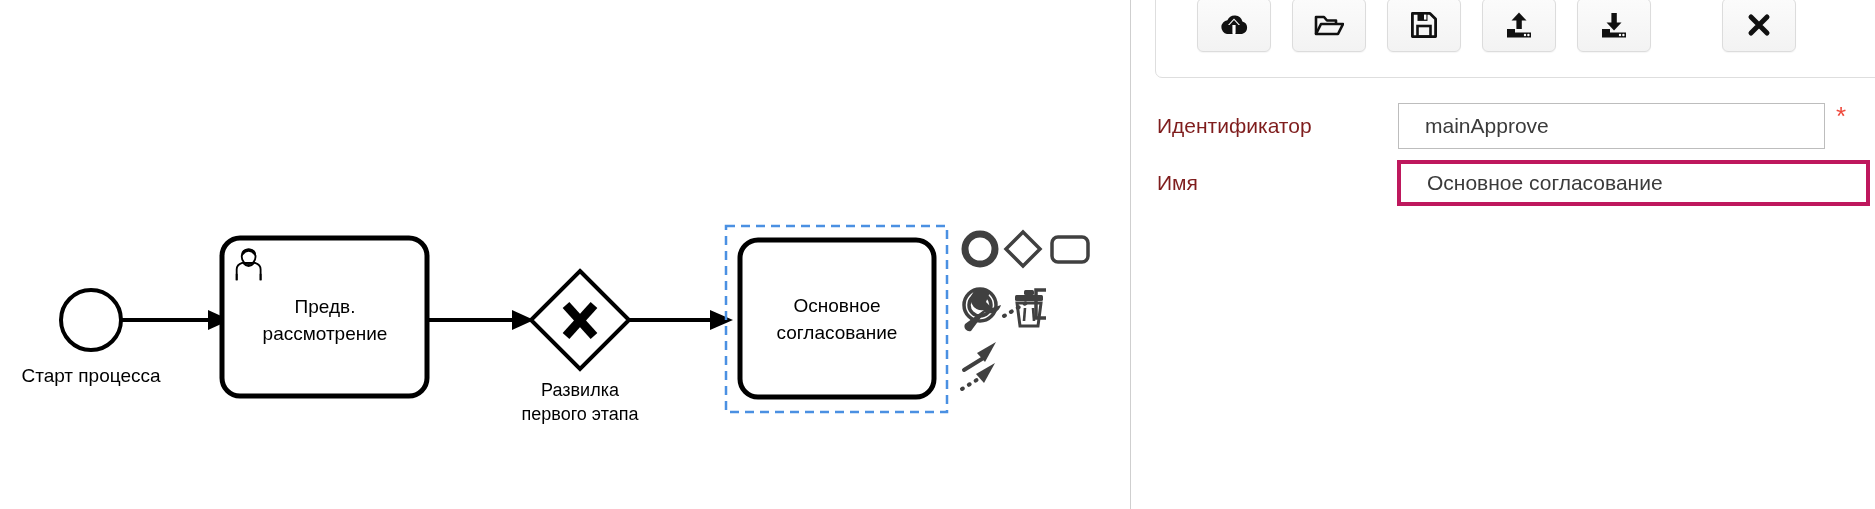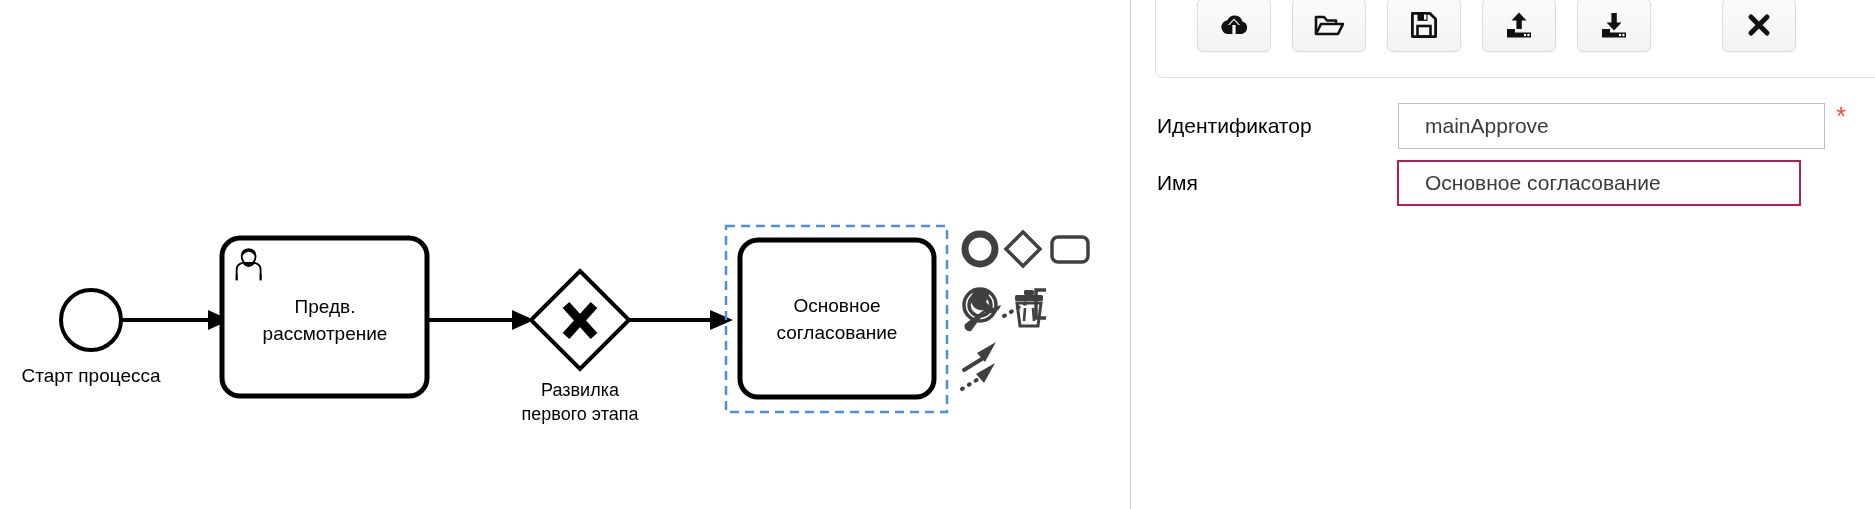--- a/index.html
+++ b/index.html
@@ -103,21 +103,21 @@
   }
   #row-id  { top: 103px; }
   #row-name{ top: 160px; }
 
   .field-label {
     position: absolute;
     left: 21px;
     top: 50%;
     transform: translateY(-50%);
     font-size: 21px;
-    color: #000000;
+    color: #7f1d1d;
     white-space: nowrap;
     font-family: "Liberation Sans", sans-serif;
   }
   .field-input {
     position: absolute;
     left: 262px;
     top: 0;
     width: 427px;
     height: 46px;
     box-sizing: border-box;
@@ -126,22 +126,22 @@
     color: #3b3b3b;
     padding: 0 26px;
     background: #ffffff;
     outline: none;
   }
   .field-input.plain {
     border: 1px solid #bdbdbd;
   }
   .field-input.focused {
     left: 261px;
-    width: 404px;
-    border: 2px solid #be185d;
+    width: 473px;
+    border: 4px solid #be185d;
   }
   .req-star {
     position: absolute;
     left: 700px;
     top: 2px;
     color: #ef4a3d;
     font-size: 26px;
     line-height: 22px;
     font-family: "Liberation Sans", sans-serif;
   }

